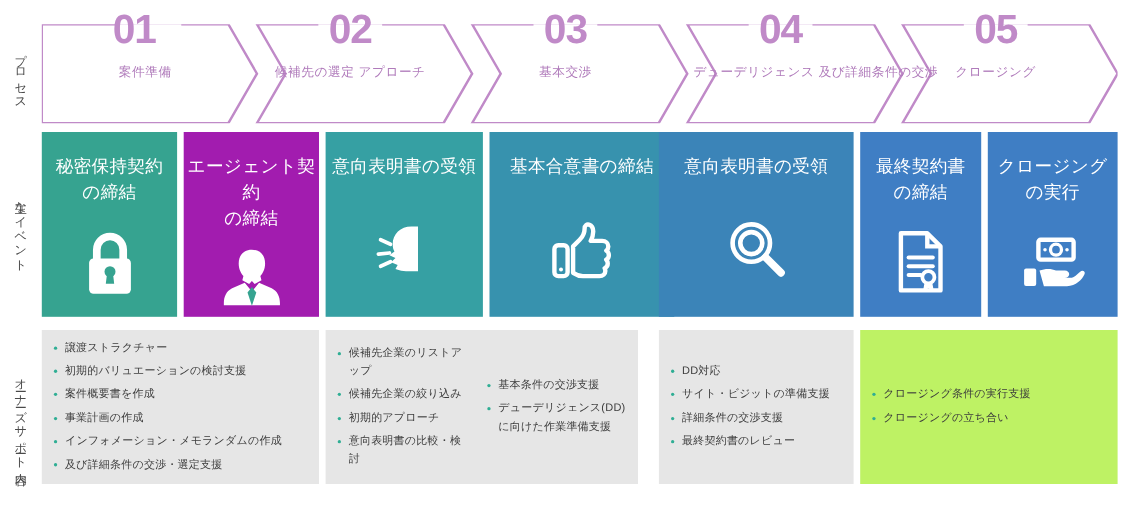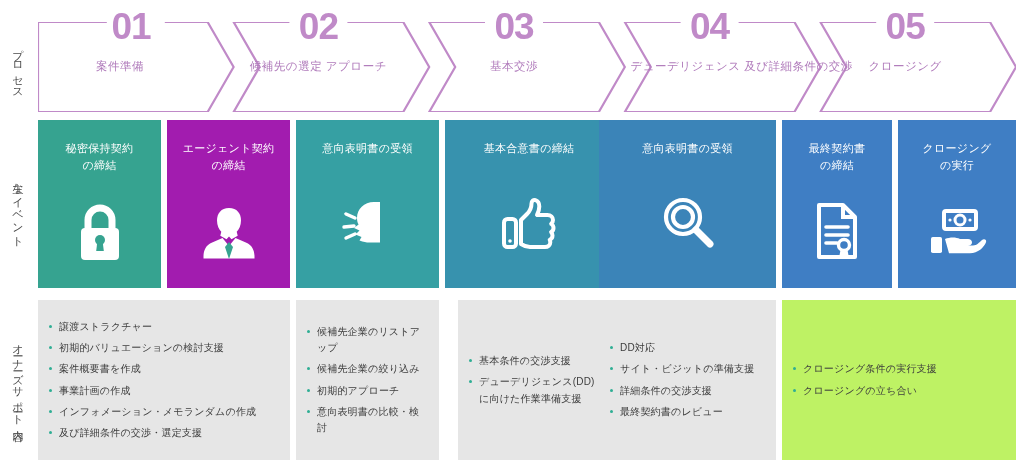--- a/index.html
+++ b/index.html
@@ -65,41 +65,41 @@
   .events{
     position:absolute;left:38px;top:120px;
     width:978px;height:168px;
   }
   .card{
     position:absolute;top:0;height:168px;
     display:flex;flex-direction:column;align-items:center;
   }
   .card-title{
     color:#ffffff;
-    font-size:11px;
+    font-size:16px;
     line-height:1.5;
     text-align:center;
     margin-top:20px;
     letter-spacing:.3px;
     white-space:pre-line;
   }
   .card-icon{
     flex:1;
     display:flex;align-items:center;justify-content:center;
     width:100%;
   }
   .card-icon svg{display:block;}
 
   
   .supports{
     position:absolute;left:38px;top:300px;
     width:978px;height:158px;
   }
   .sblock{
-    position:absolute;top:0;height:160px;
+    position:absolute;top:0;height:140px;
     background:#e6e6e6;
     display:flex;flex-direction:column;justify-content:center;
     box-sizing:border-box;
     padding:0 10px;
   }
   .sitem{
     position:relative;
     color:#3c3c3c;
     font-size:10px;
     line-height:1.62;
@@ -134,22 +134,22 @@
         <rect x="68.8" y="-3" width="58" height="6" fill="#ffffff"></rect>
         <polygon points="195.6,0 365.2,0 391.2,45 365.2,90 195.6,90 221.6,45" fill="none" stroke="#c08ac8" stroke-width="2.2" stroke-linejoin="miter"></polygon>
         <rect x="251.39999999999998" y="-3" width="58" height="6" fill="#ffffff"></rect>
         <polygon points="391.2,0 560.8,0 586.8,45 560.8,90 391.2,90 417.2,45" fill="none" stroke="#c08ac8" stroke-width="2.2" stroke-linejoin="miter"></polygon>
         <rect x="447" y="-3" width="58" height="6" fill="#ffffff"></rect>
         <polygon points="586.8,0 756.4,0 782.4,45 756.4,90 586.8,90 612.8,45" fill="none" stroke="#c08ac8" stroke-width="2.2" stroke-linejoin="miter"></polygon>
         <rect x="642.5999999999999" y="-3" width="58" height="6" fill="#ffffff"></rect>
         <polygon points="782.4,0 952,0 978,45 952,90 782.4,90 808.4,45" fill="none" stroke="#c08ac8" stroke-width="2.2" stroke-linejoin="miter"></polygon>
         <rect x="838.1999999999999" y="-3" width="58" height="6" fill="#ffffff"></rect>
       </svg>
-      <div class="proc-num" style="left: 93px;">01</div>
-      <div class="proc-name" style="left: 82px; text-align: center;">案件準備</div>
+      <div class="proc-num" style="left: 84px;">01</div>
+      <div class="proc-name" style="left: 94px; text-align: center;">案件準備</div>
       <div class="proc-num" style="left: 280.4px;">02</div>
       <div class="proc-name" style="left: 280.4px;">候補先の選定
 アプローチ</div>
       <div class="proc-num" style="left: 476px;">03</div>
       <div class="proc-name" style="left: 476px;">基本交渉</div>
       <div class="proc-num" style="left: 671.6px;">04</div>
       <div class="proc-name" style="left: 671.6px; margin-left: 32px;">デューデリジェンス
 及び詳細条件の交渉</div>
       <div class="proc-num" style="left: 867.2px;">05</div>
       <div class="proc-name" style="left: 867.2px;">クロージング</div>
@@ -249,21 +249,21 @@
         <div class="sitem"><span class="bullet" style="background: rgb(47, 174, 148);"></span><span>事業計画の作成</span></div>
         <div class="sitem"><span class="bullet" style="background: rgb(47, 174, 148);"></span><span>インフォメーション・メモランダムの作成</span></div>
         <div class="sitem"><span class="bullet" style="background: rgb(47, 174, 148);"></span><span>及び詳細条件の交渉・選定支援</span></div>
       </div>
       <div class="sblock" style="left: 258px; width: 143px; background: rgb(230, 230, 230);">
         <div class="sitem"><span class="bullet" style="background: rgb(47, 174, 148);"></span><span>候補先企業のリストアップ</span></div>
         <div class="sitem"><span class="bullet" style="background: rgb(47, 174, 148);"></span><span>候補先企業の絞り込み</span></div>
         <div class="sitem"><span class="bullet" style="background: rgb(47, 174, 148);"></span><span>初期的アプローチ</span></div>
         <div class="sitem"><span class="bullet" style="background: rgb(47, 174, 148);"></span><span>意向表明書の比較・検討</span></div>
       </div>
-      <div class="sblock" style="left: 420px; width: 148px; background: rgb(230, 230, 230);">
+      <div class="sblock" style="left: 394px; width: 148px; background: rgb(230, 230, 230);">
         <div class="sitem"><span class="bullet" style="background: rgb(47, 174, 148);"></span><span>基本条件の交渉支援</span></div>
         <div class="sitem"><span class="bullet" style="background: rgb(47, 174, 148);"></span><span>デューデリジェンス(DD)に向けた作業準備支援</span></div>
       </div>
       <div class="sblock" style="left: 561px; width: 177px; background: rgb(230, 230, 230);">
         <div class="sitem"><span class="bullet" style="background: rgb(47, 174, 148);"></span><span>DD対応</span></div>
         <div class="sitem"><span class="bullet" style="background: rgb(47, 174, 148);"></span><span>サイト・ビジットの準備支援</span></div>
         <div class="sitem"><span class="bullet" style="background: rgb(47, 174, 148);"></span><span>詳細条件の交渉支援</span></div>
         <div class="sitem"><span class="bullet" style="background: rgb(47, 174, 148);"></span><span>最終契約書のレビュー</span></div>
       </div>
       <div class="sblock" style="left: 744px; width: 234px; background: #bef264;">

